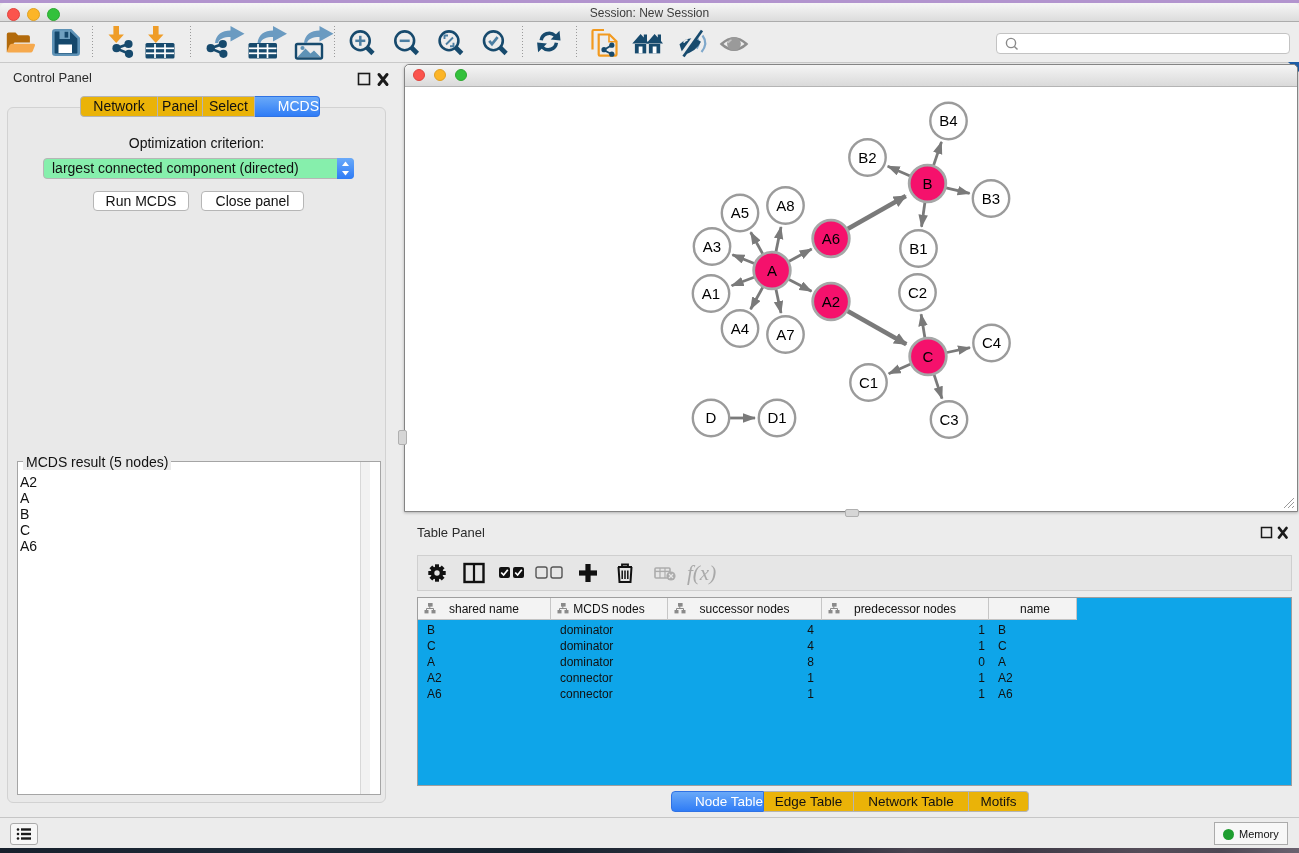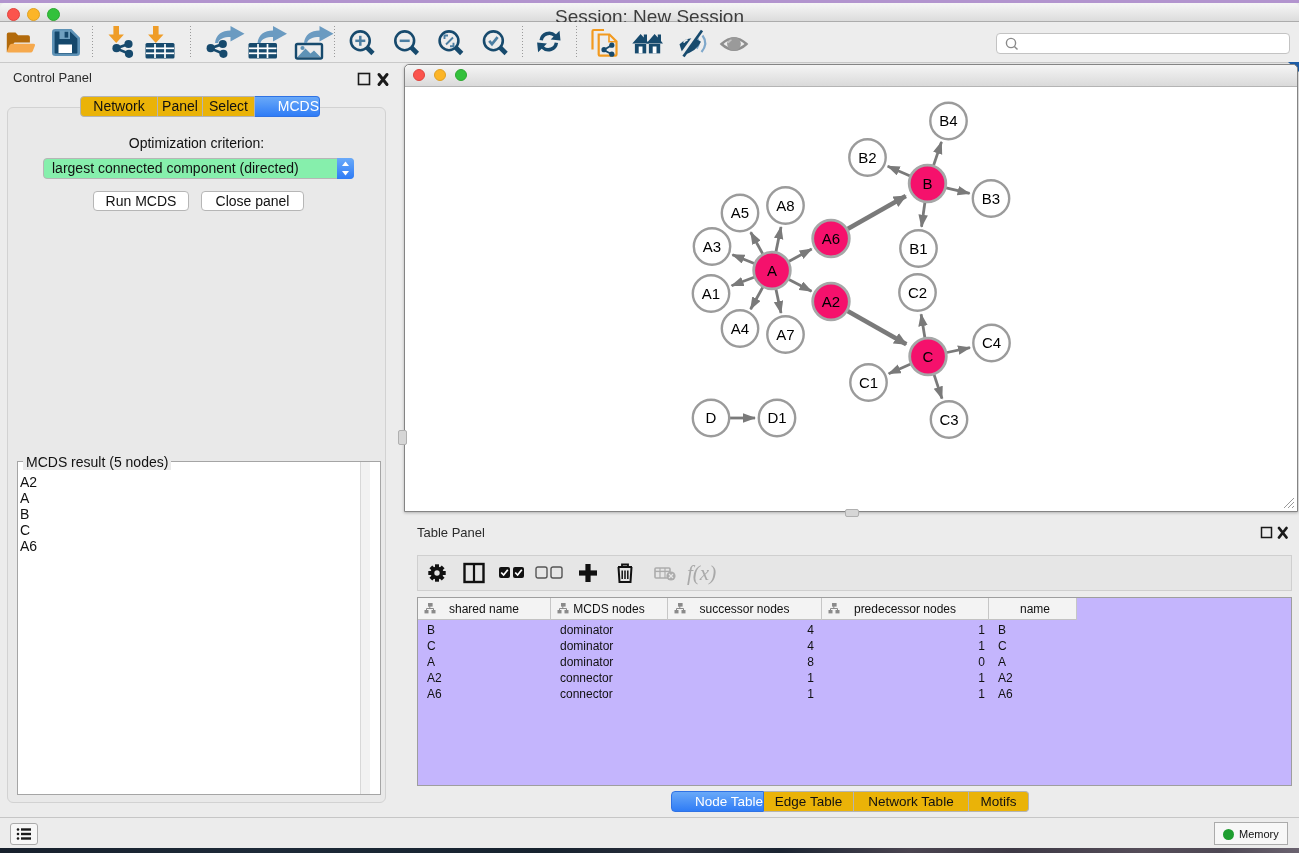--- a/index.html
+++ b/index.html
@@ -10,21 +10,21 @@
 #darkbottom { left:0; top:848px; width:1299px; height:5px;
   background:linear-gradient(90deg,#17202c,#1d2a38 20%,#16222e 42%,#2a2f3c 52%,#1a2431 60%,#4a4450 70%,#3d3945 78%,#554d59 88%,#4e4854 94%,#6b6370); }
 
 #titlebar { left:0; top:3px; width:1299px; height:19px;
   background:linear-gradient(#f6f6f6,#dcdcdc); border-bottom:1px solid #acacac;
   border-radius:5px 5px 0 0; }
 .tl { position:absolute; width:13px; height:13px; border-radius:50%; top:5px; }
 #titlebar .t1 { left:7px;  background:#fb544d; border:1px solid #e0443e; }
 #titlebar .t2 { left:27px; background:#fcb527; border:1px solid #dfa023; }
 #titlebar .t3 { left:47px; background:#33c13c; border:1px solid #2ca831; }
-#wtitle { left:0; top:3px; width:1299px; text-align:center; font-size:19px; color:#3c3c3c; }
+#wtitle { left:0; top:3px; width:1299px; text-align:center; font-size:12px; color:#3c3c3c; }
 
 #toolbar { left:0; top:22px; width:1299px; height:41px; background:#ededed;
   border-bottom:1px solid #c9c9c9; }
 #searchbox { left:996px; top:11px; width:294px; height:21px; background:#fff;
   border:1px solid #c3c3c3; border-radius:4px; }
 
 #cptitle { left:13px; top:70px; font-size:13px; color:#2b2b2b; }
 #cpbox { left:7px; top:107px; width:379px; height:696px; background:#e9e9e9;
   border:1px solid #d2d2d2; border-radius:6px; }
 .tabbar { position:absolute; display:flex; height:21px; }
@@ -62,21 +62,21 @@
 #nettb .t3 { left:50px; background:#33c13c; border:1px solid #2ca831; top:4px; }
 .tl2 { position:absolute; width:12px; height:12px; border-radius:50%; }
 #nettitle { position:absolute; left:0; top:3px; width:100%; text-align:center;
   font-size:13.5px; color:#333; }
 
 .grip { position:absolute; background:#d6d6d6; border:1px solid #b0b0b0; border-radius:2px; }
 
 #tptitle { left:417px; top:525px; font-size:13px; color:#2b2b2b; }
 #tptoolbar { left:417px; top:555px; width:875px; height:36px; background:#e6e6e6;
   border:1px solid #cfcfcf; }
-#tbl { left:417px; top:597px; width:875px; height:189px; background:#c4b5fd;
+#tbl { left:417px; top:597px; width:875px; height:189px; background:#0ea5e9;
   border:1px solid #9e9e9e; }
 #tblhead { position:absolute; left:0; top:0; height:22px; background:#f3f3f3;
   border-bottom:1px solid #c2c2c2; }
 .hcell { position:absolute; top:0; height:22px; border-right:1px solid #c6c6c6;
   font-size:12px; color:#111; text-align:center; line-height:22px; }
 .trow { position:absolute; font-size:12px; color:#111; height:16px; line-height:16px; }
 
 #bottabs { left:671px; top:791px; }
 
 #statusbar { left:0; top:817px; width:1299px; height:30px; background:#ececec;

